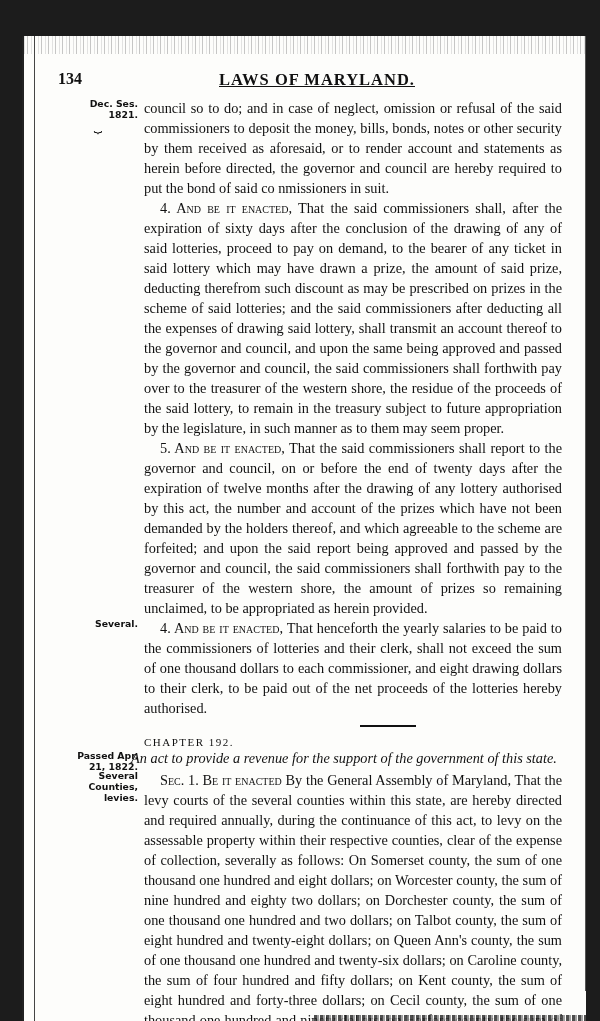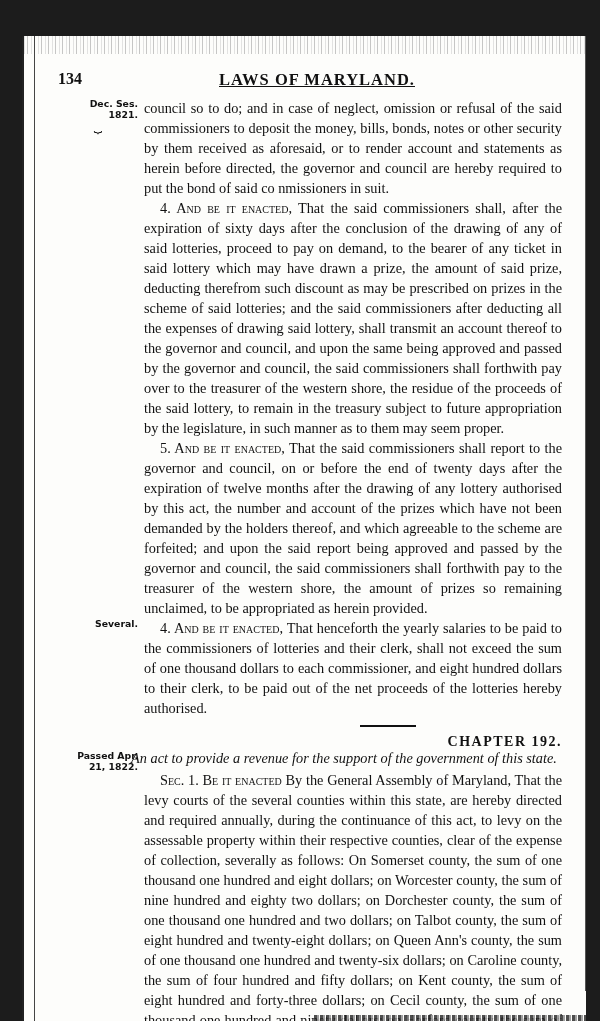--- a/index.html
+++ b/index.html
@@ -56,23 +56,22 @@
     .text.indent { text-indent: 16px; }
     .sc { font-variant: small-caps; }
     .brace {
       display: block; text-align: center; font-size: 14px; line-height: 10px;
       font-weight: normal;
     }
     .divider {
       width: 56px; height: 2px; background: #111; margin: 7px auto 7px 302px;
     }
     .chapter {
-      margin-left: 86px; text-align: right; font-size: 14px; letter-spacing: 1.5px;
+      margin-left: 86px; text-align: left; font-size: 11px; letter-spacing: 1.5px;
       line-height: 16px;
-      font-weight: bold;
     }
     .act-title {
       margin-left: 68px; font-style: italic; font-size: 14.3px; line-height: 16px;
       text-align: center;
     }
     .it { }
   </style>
 </head>
 <body>
 
@@ -99,32 +98,33 @@
     <div class="row">
       <div class="text indent"><span class="sc">4. And be it enacted,</span><span> That the said commissioners shall, after the expiration of sixty days after the conclusion of the drawing of any of said lotteries, proceed to pay on demand, to the bearer of any ticket in said lottery which may have drawn a prize, the amount of said prize, deducting therefrom such discount as may be prescribed on prizes in the scheme of said lotteries; and the said commissioners after deducting all the expenses of drawing said lottery, shall transmit an account thereof to the governor and council, and upon the same being approved and passed by the governor and council, the said commissioners shall forthwith pay over to the treasurer of the western shore, the residue of the proceeds of the said lottery, to remain in the treasury subject to future appropriation by the legislature, in such manner as to them may seem proper.</span></div>
     </div>
 
     <div class="row">
       <div class="text indent"><span class="sc">5. And be it enacted,</span><span> That the said commissioners shall report to the governor and council, on or before the end of twenty days after the expiration of twelve months after the drawing of any lottery authorised by this act, the number and account of the prizes which have not been demanded by the holders thereof, and which agreeable to the scheme are forfeited; and upon the said report being approved and passed by the governor and council, the said commissioners shall forthwith pay to the treasurer of the western shore, the amount of prizes so remaining unclaimed, to be appropriated as herein provided.</span></div>
     </div>
 
     <div class="row">
       <div class="margin-note">Several.</div>
-      <div class="text indent"><span class="sc">4. And be it enacted,</span><span> That henceforth the yearly salaries to be paid to the commissioners of lotteries and their clerk, shall not exceed the sum of one thousand dollars to each commissioner, and eight hundred dollars to their clerk, to be paid out of the net proceeds of the lotteries hereby authorised.</span></div>
+      <div class="text indent"><span class="sc">4. And be it enacted,</span><span> That henceforth the yearly salaries to be paid to the commissioners of lotteries and their clerk, shall not exceed the sum of one thousand dollars to each commissioner, and eight drawing dollars to their clerk, to be paid out of the net proceeds of the lotteries hereby authorised.</span></div>
     </div>
 
     <div class="divider"></div>
 
     <div class="chapter">CHAPTER 192.</div>
 
     <div class="row">
       <div class="margin-note">Passed Apr. 21, 1822.</div>
       <div class="act-title">An act to provide a revenue for the support of the government of this state.</div>
     </div>
 
     <div class="row" style="margin-top:4px">
+      <div class="margin-note">Several Counties, levies.</div>
       <div class="text indent"><span class="sc">Sec. 1. Be it enacted</span><span class="it"> By the General Assembly of Maryland,</span><span> That the levy courts of the several counties within this state, are hereby directed and required annually, during the continuance of this act, to levy on the assessable property within their respective counties, clear of the expense of collection, severally as follows: On Somerset county, the sum of one thousand one hundred and eight dollars; on Worcester county, the sum of nine hundred and eighty two dollars; on Dorchester county, the sum of one thousand one hundred and two dollars; on Talbot county, the sum of eight hundred and twenty-eight dollars; on Queen Ann's county, the sum of one thousand one hundred and twenty-six dollars; on Caroline county, the sum of four hundred and fifty dollars; on Kent county, the sum of eight hundred and forty-three dollars; on Cecil county, the sum of one thousand one hundred and ninety dollars; on Harford county, the sum of one thousand and seventy dollars; on</span></div>
     </div>
 
   </div>
 
   <div class="bottom-noise"></div>
 </div>
 
 </body></html>

